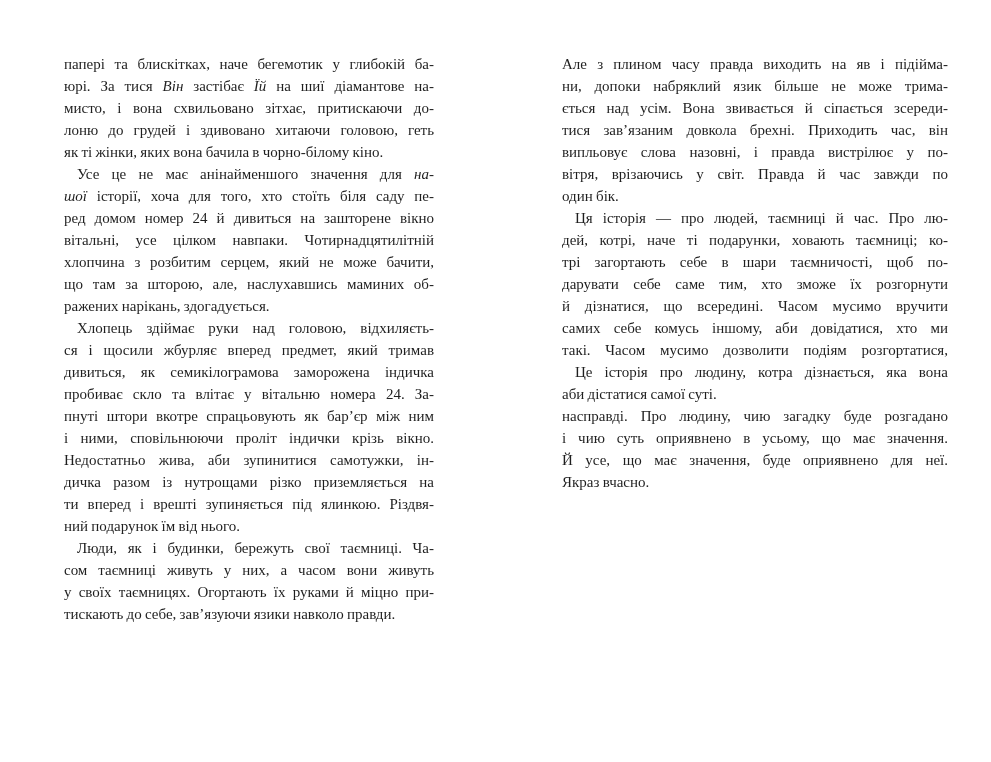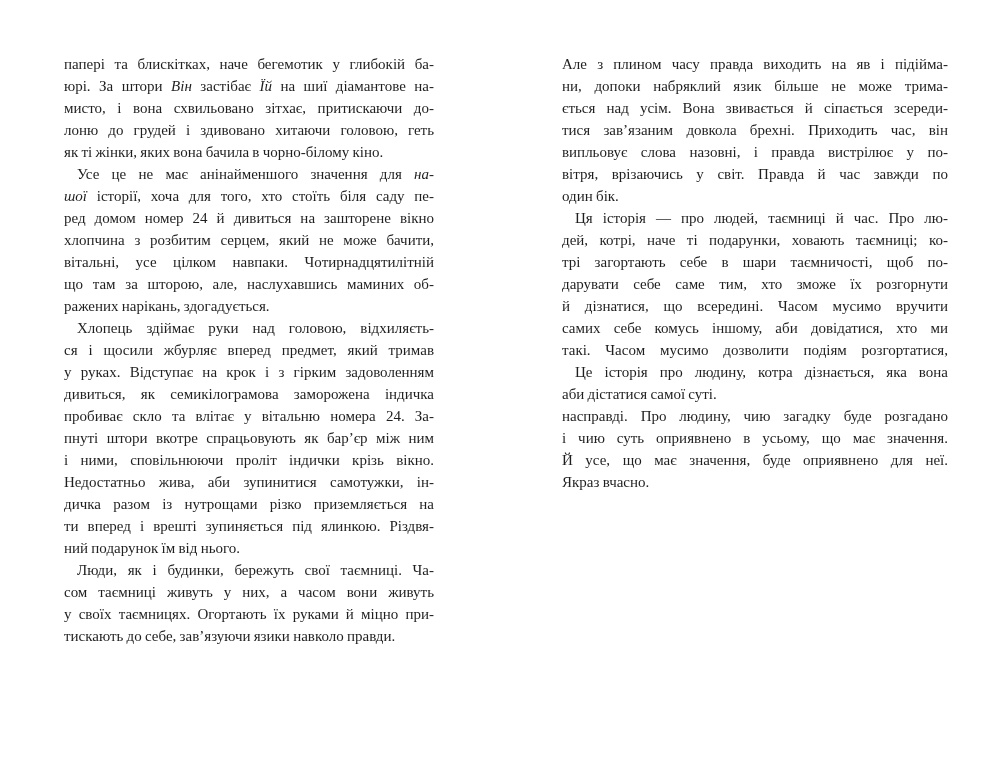--- a/index.html
+++ b/index.html
@@ -47,34 +47,33 @@
     letter-spacing: 0.5px;
     color: #3c3c3c;
   }
 </style>
 </head>
 <body>
 
 <div class="spread">
   <div class="text-block left">
       <div class="line"><span>папері та блискітках, наче бегемотик у глибокій ба-</span></div>
-      <div class="line"><span>юрі. За штори </span><em>Він</em><span> застібає </span><em>Їй</em><span> на шиї діамантове на-</span></div>
+      <div class="line"><span>юрі. За тися </span><em>Він</em><span> застібає </span><em>Їй</em><span> на шиї діамантове на-</span></div>
       <div class="line"><span>мисто, і вона схвильовано зітхає, притискаючи до-</span></div>
       <div class="line"><span>лоню до грудей і здивовано хитаючи головою, геть</span></div>
       <div class="line end"><span>як ті жінки, яких вона бачила в чорно-білому кіно.</span></div>
       <div class="line indent"><span>Усе це не має анінайменшого значення для </span><em>на-</em></div>
       <div class="line"><em>шої</em><span> історії, хоча для того, хто стоїть біля саду пе-</span></div>
       <div class="line"><span>ред домом номер 24 й дивиться на зашторене вікно</span></div>
+      <div class="line"><span>вітальні, усе цілком навпаки. Чотирнадцятилітній</span></div>
       <div class="line"><span>хлопчина з розбитим серцем, який не може бачити,</span></div>
-      <div class="line"><span>вітальні, усе цілком навпаки. Чотирнадцятилітній</span></div>
       <div class="line"><span>що там за шторою, але, наслухавшись маминих об-</span></div>
       <div class="line end"><span>ражених нарікань, здогадується.</span></div>
       <div class="line indent"><span>Хлопець здіймає руки над головою, відхиляєть-</span></div>
       <div class="line"><span>ся і щосили жбурляє вперед предмет, який тримав</span></div>
-      <div class="line"><span>у руках. Відступає на крок і з гірким задоволенням</span></div>
       <div class="line"><span>дивиться, як семикілограмова заморожена індичка</span></div>
       <div class="line"><span>пробиває скло та влітає у вітальню номера 24. За-</span></div>
       <div class="line"><span>пнуті штори вкотре спрацьовують як бар’єр між ним</span></div>
       <div class="line"><span>і ними, сповільнюючи проліт індички крізь вікно.</span></div>
       <div class="line"><span>Недостатньо жива, аби зупинитися самотужки, ін-</span></div>
       <div class="line"><span>дичка разом із нутрощами різко приземляється на</span></div>
       <div class="line"><span>ти вперед і врешті зупиняється під ялинкою. Різдвя-</span></div>
       <div class="line end"><span>ний подарунок їм від нього.</span></div>
       <div class="line indent"><span>Люди, як і будинки, бережуть свої таємниці. Ча-</span></div>
       <div class="line"><span>сом таємниці живуть у них, а часом вони живуть</span></div>

